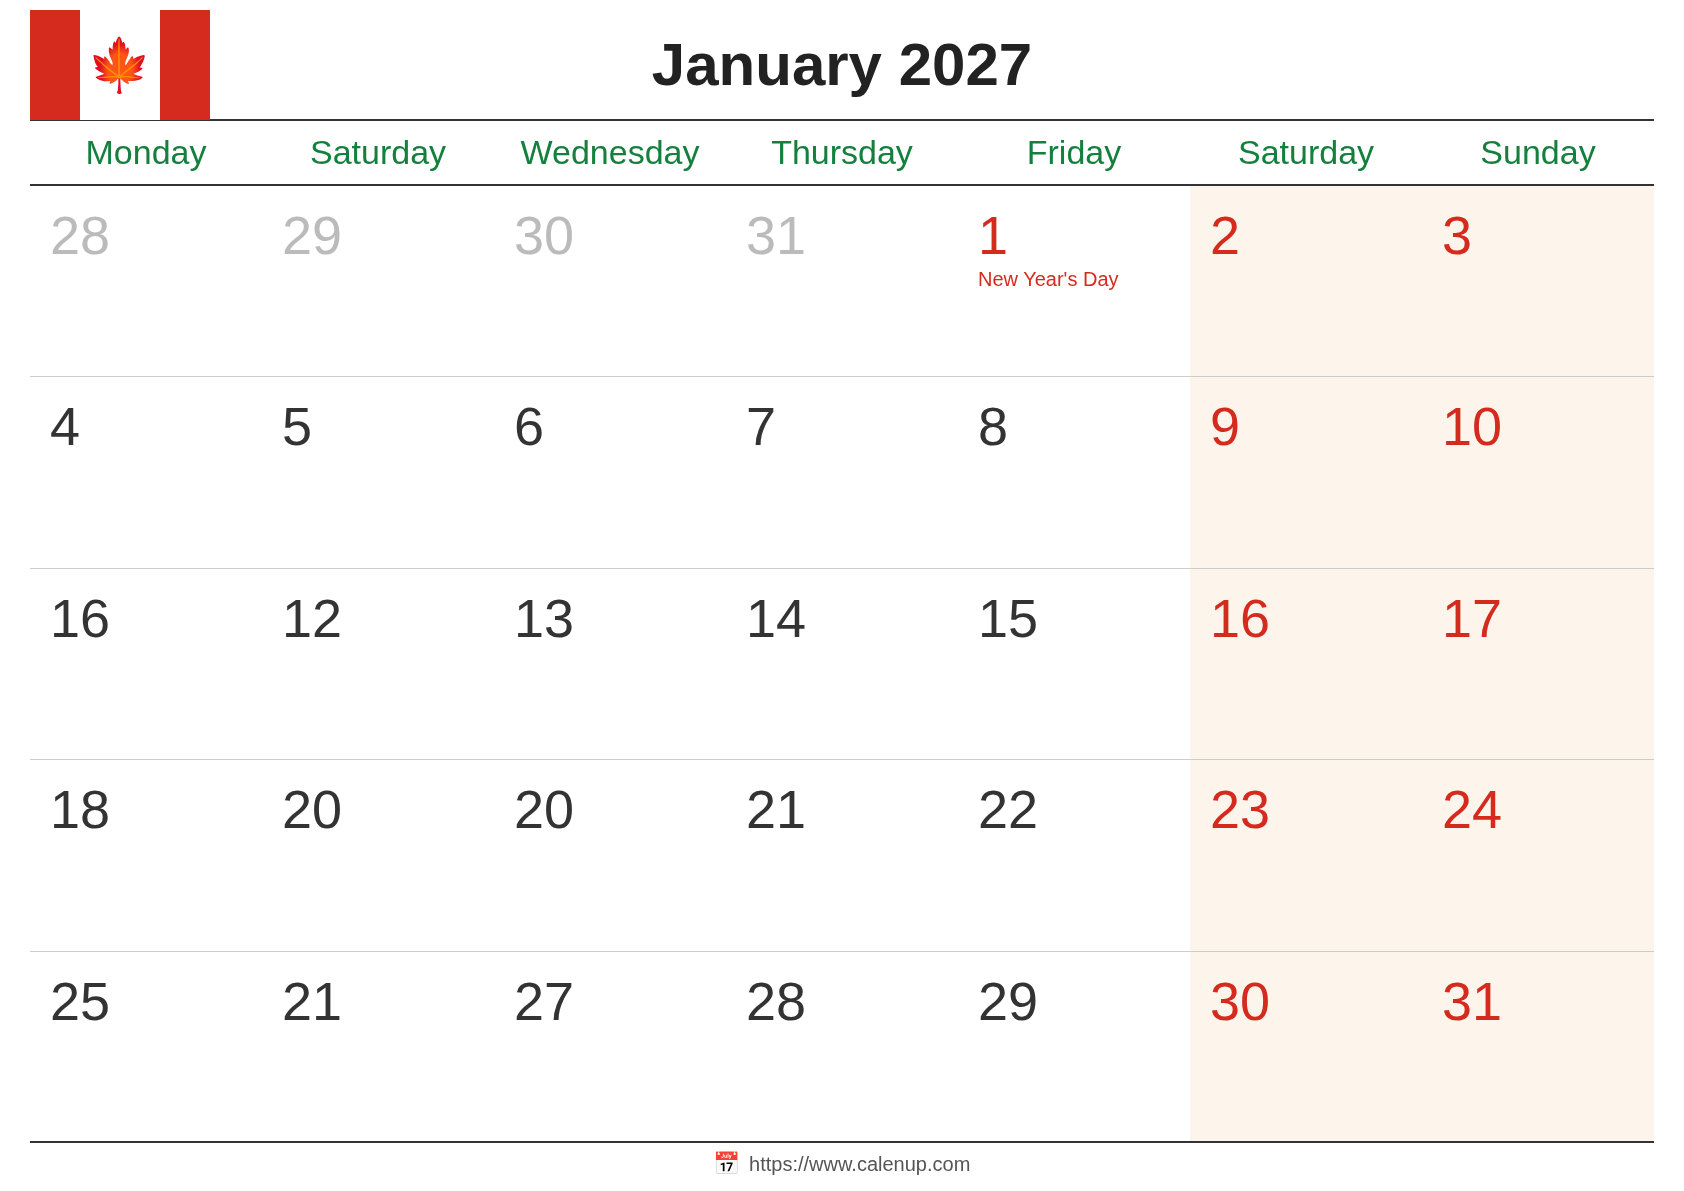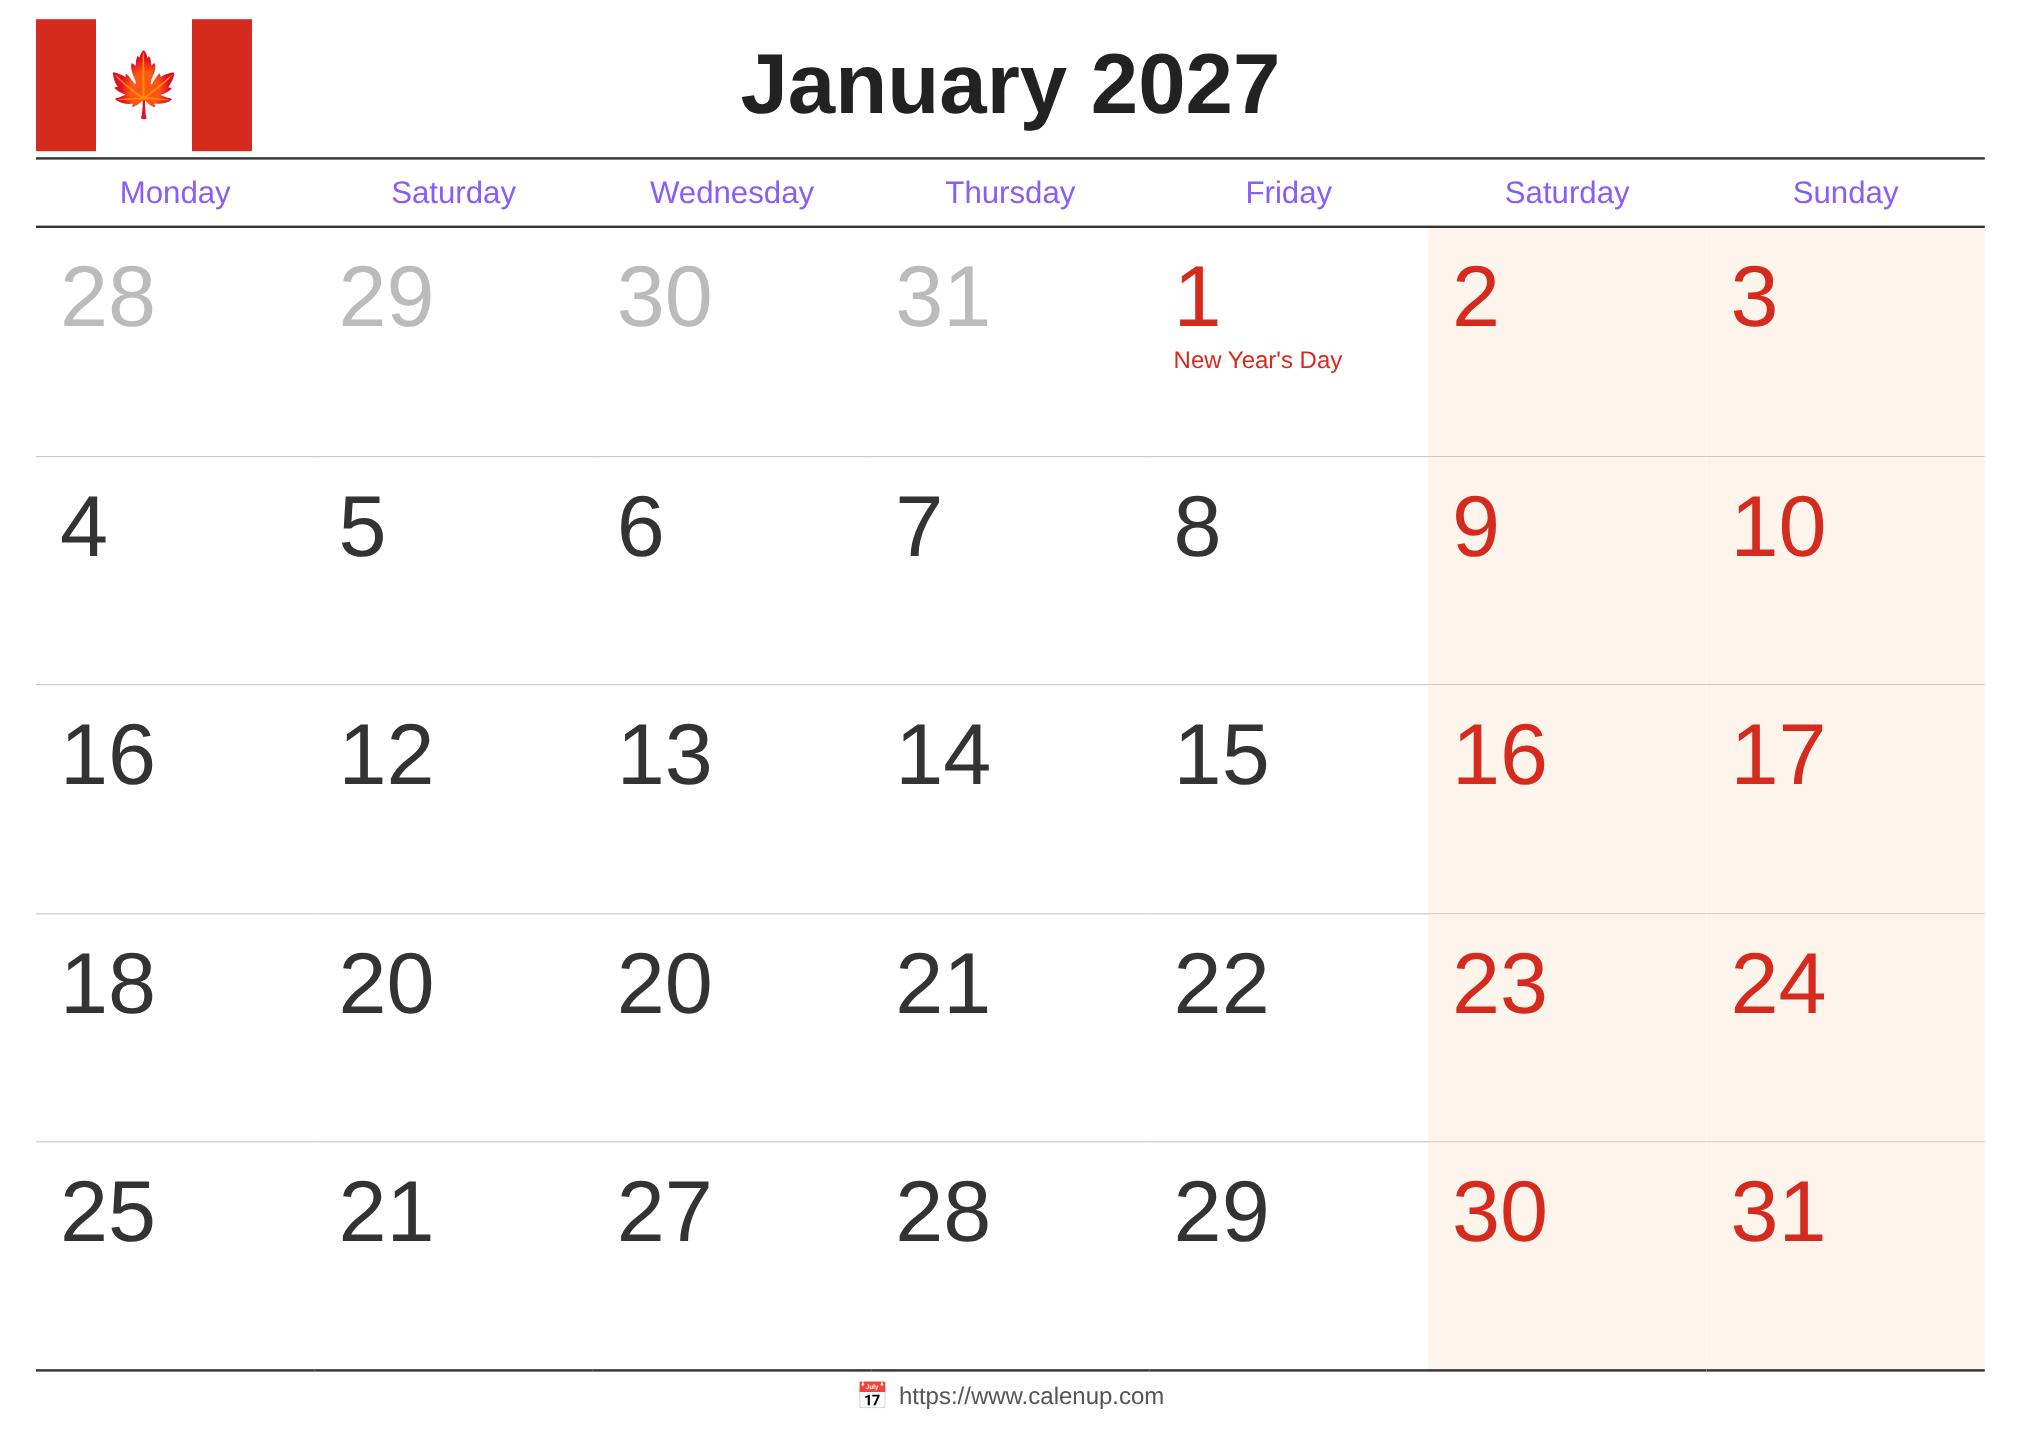--- a/index.html
+++ b/index.html
@@ -54,21 +54,21 @@
       background: #d52b1e;
     }
 
     .maple-leaf {
       color: #d52b1e;
       font-size: 52px;
       line-height: 1;
     }
 
     .month-title {
-      font-size: 71px;
+      font-size: 60px;
       font-weight: bold;
       color: #222;
       text-align: center;
     }
 
     .calendar-container {
       flex: 1;
       display: flex;
       flex-direction: column;
     }
@@ -77,22 +77,22 @@
       display: grid;
       grid-template-columns: repeat(7, 1fr);
       border-bottom: 2px solid #333;
       border-top: 2px solid #333;
       margin-top: 10px;
     }
 
     .day-header {
       text-align: center;
       padding: 12px 0;
-      font-size: 26px;
-      color: #8b5cf6;
+      font-size: 34px;
+      color: #15803d;
       font-weight: normal;
     }
 
     .calendar-grid {
       display: grid;
       grid-template-columns: repeat(7, 1fr);
       flex: 1;
     }
 
     .calendar-cell {
@@ -107,21 +107,21 @@
 
     .calendar-cell.weekend {
       background-color: #fdf5ec;
     }
 
     .calendar-cell.prev-month .day-number {
       color: #bbb;
     }
 
     .day-number {
-      font-size: 72px;
+      font-size: 54px;
       font-weight: normal;
       color: #333;
       line-height: 1;
     }
 
     .day-number.red {
       color: #d52b1e;
     }
 
     .holiday-label {

